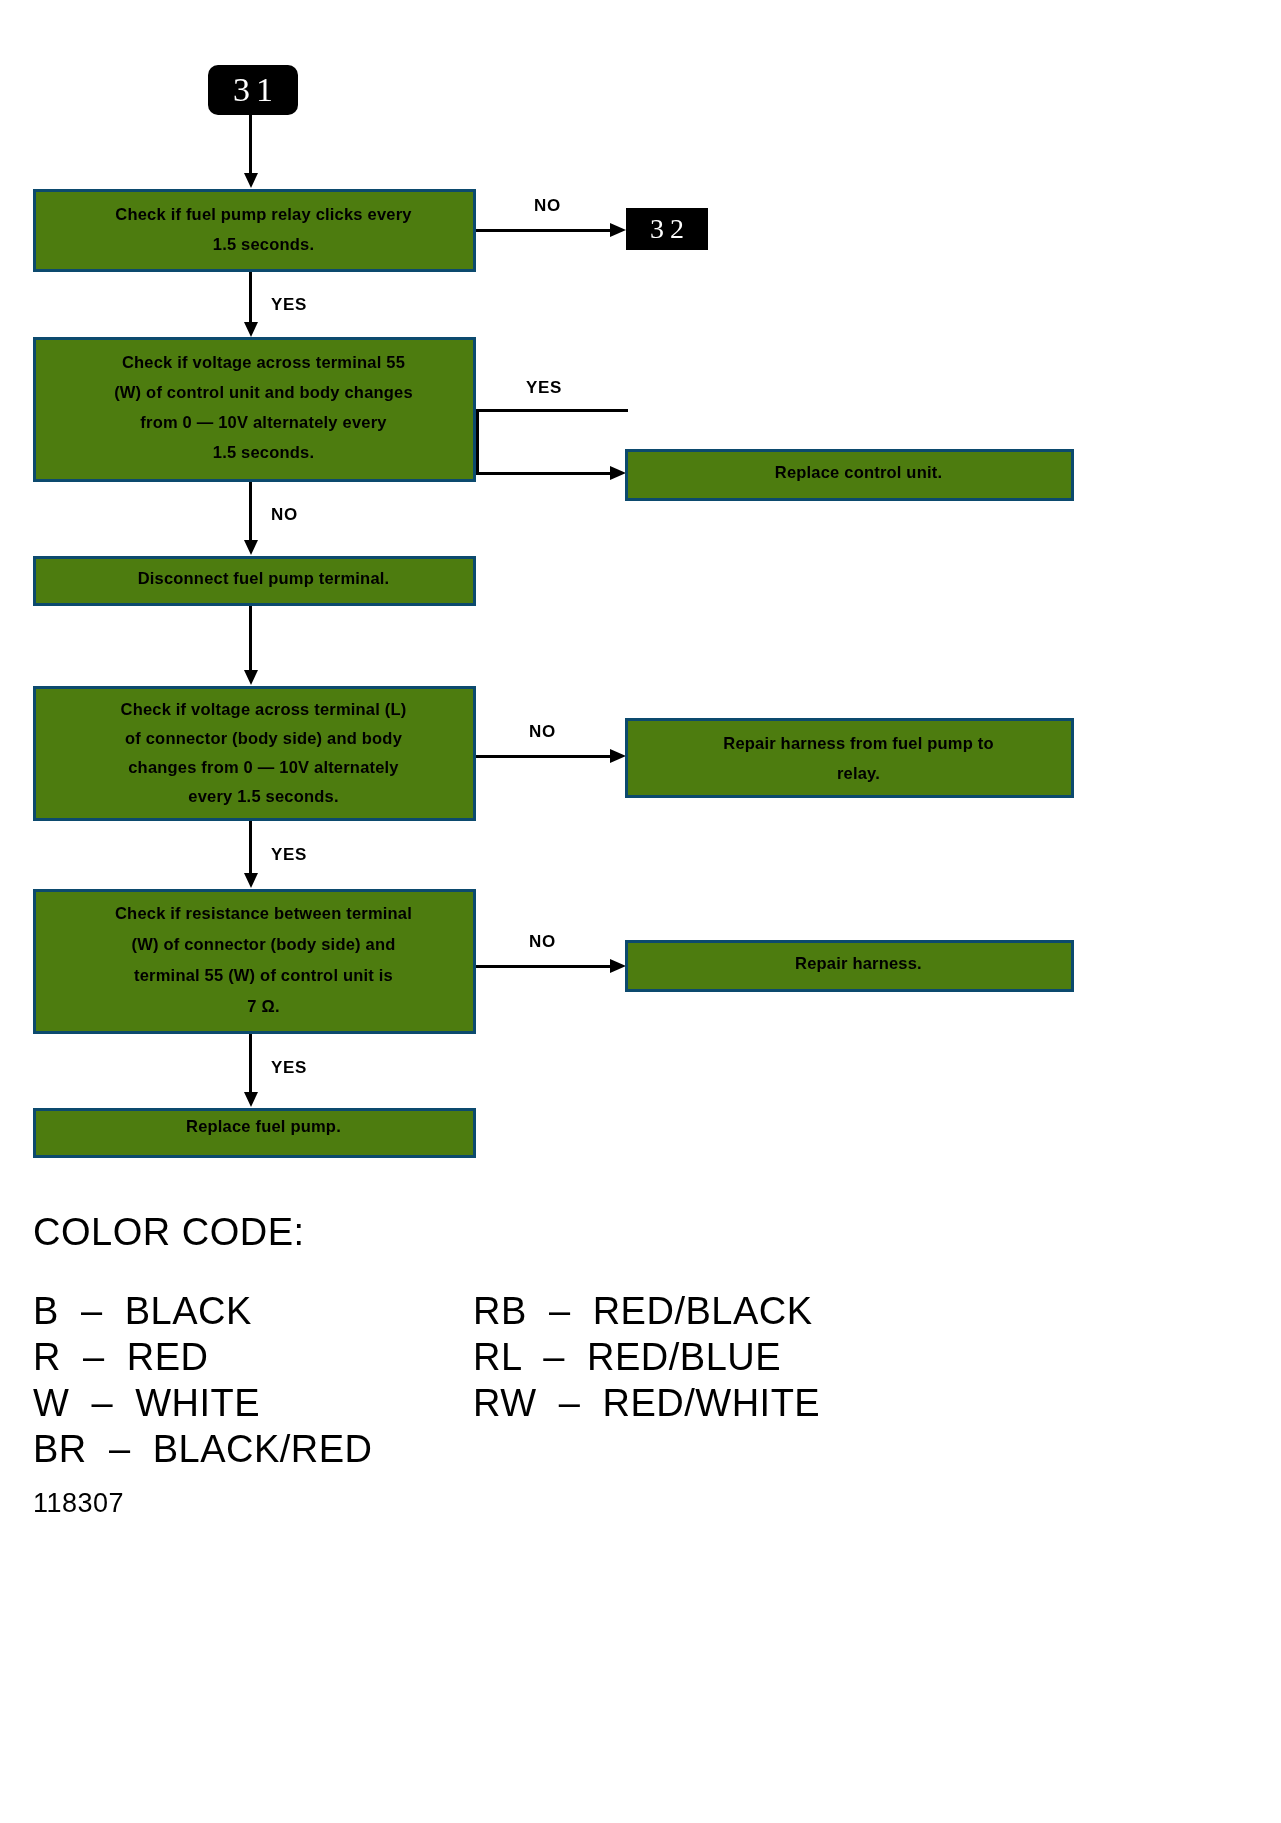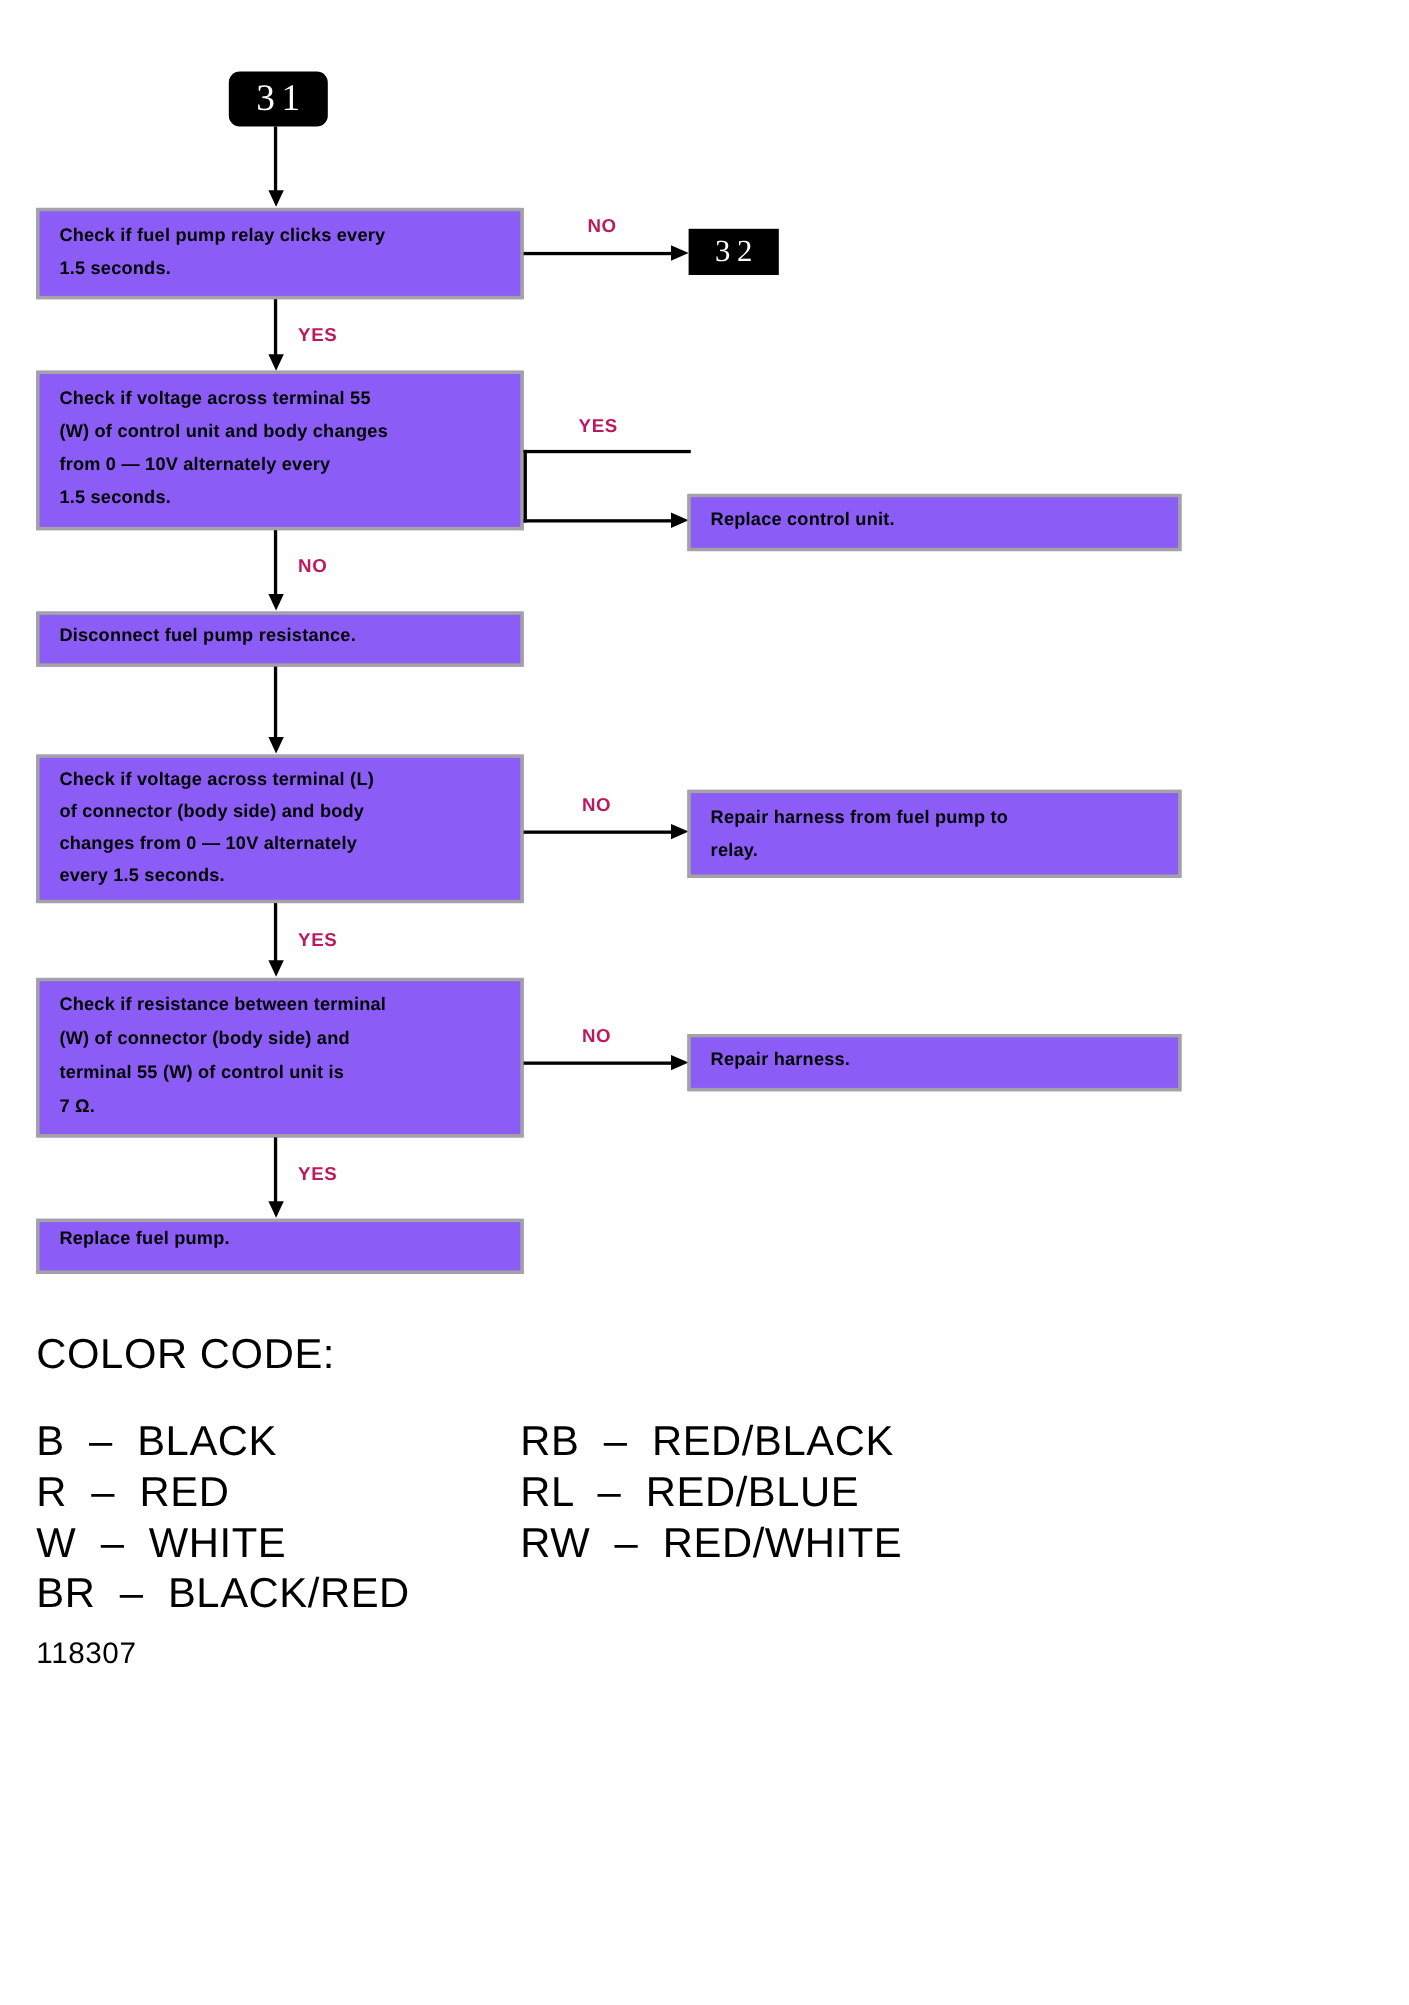--- a/index.html
+++ b/index.html
@@ -31,23 +31,24 @@
     font-weight: 400;
     display: flex;
     align-items: center;
     justify-content: center;
     letter-spacing: 6px;
     text-indent: 6px;
   }
 
   
   .pbox {
-    background: #8b5cf6;
-    border: 3px solid #a3a3a3;
+    background: #4d7c0f;
+    border: 3px solid #0c4a6e;
     box-sizing: border-box;
+    text-align: center;
   }
   .pbox .ptext {
     font-family: "Liberation Sans", sans-serif;
     font-weight: bold;
     font-size: 16.5px;
     line-height: 30px;
     letter-spacing: 0.2px;
     color: #000000;
     padding: 7px 0 0 18px;
     white-space: pre-line;
@@ -74,21 +75,21 @@
     border-bottom: 7px solid transparent;
     border-left: 16px solid #000000;
   }
 
   
   .branch-label {
     font-family: "Liberation Sans", sans-serif;
     font-weight: bold;
     font-size: 17px;
     letter-spacing: 0.6px;
-    color: #be185d;
+    color: #000000;
     white-space: nowrap;
   }
 
   
   .legend-title {
     font-family: "Liberation Sans", sans-serif;
     font-weight: 400;
     font-size: 38px;
     letter-spacing: 0.5px;
     color: #000000;
@@ -159,21 +160,21 @@
 
   <div class="abs pbox" style="left:625px; top:449px; width:449px; height:52px;">
     <div class="ptext" style="padding-top:5px;">Replace control unit.</div>
   </div>
 
   <div class="abs vline" style="left:249px; top:482px; height:62px;"></div>
   <div class="abs arrow-down" style="left:244px; top:540px;"></div>
   <div class="abs branch-label" style="left:271px; top:505px;">NO</div>
 
   <div class="abs pbox" style="left:33px; top:556px; width:443px; height:50px;">
-    <div class="ptext" style="padding-top:4px;">Disconnect fuel pump resistance.</div>
+    <div class="ptext" style="padding-top:4px;">Disconnect fuel pump terminal.</div>
   </div>
 
   <div class="abs vline" style="left:249px; top:606px; height:68px;"></div>
   <div class="abs arrow-down" style="left:244px; top:670px;"></div>
 
   <div class="abs pbox" style="left:33px; top:686px; width:443px; height:135px;">
     <div class="ptext" style="line-height:29px; padding-top:6px;">Check if voltage across terminal (L)
 of connector (body side) and body
 changes from 0 — 10V alternately
 every 1.5 seconds.</div>

